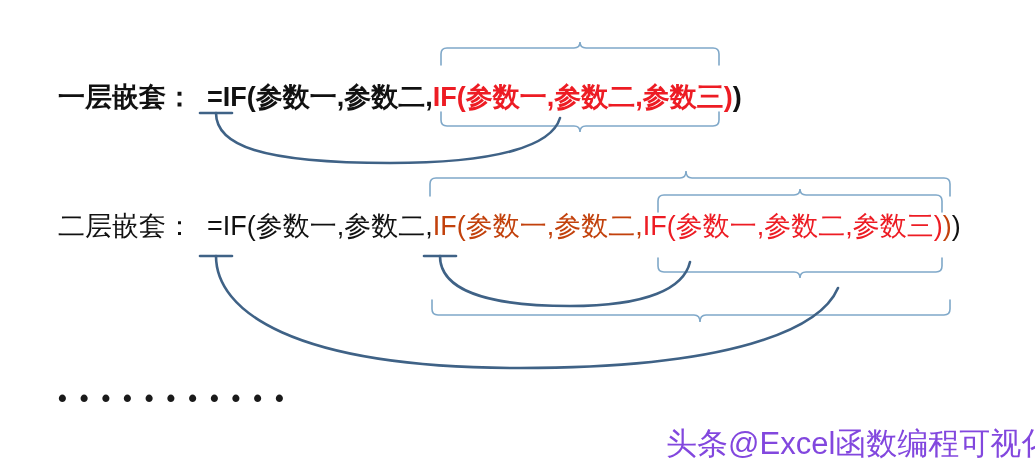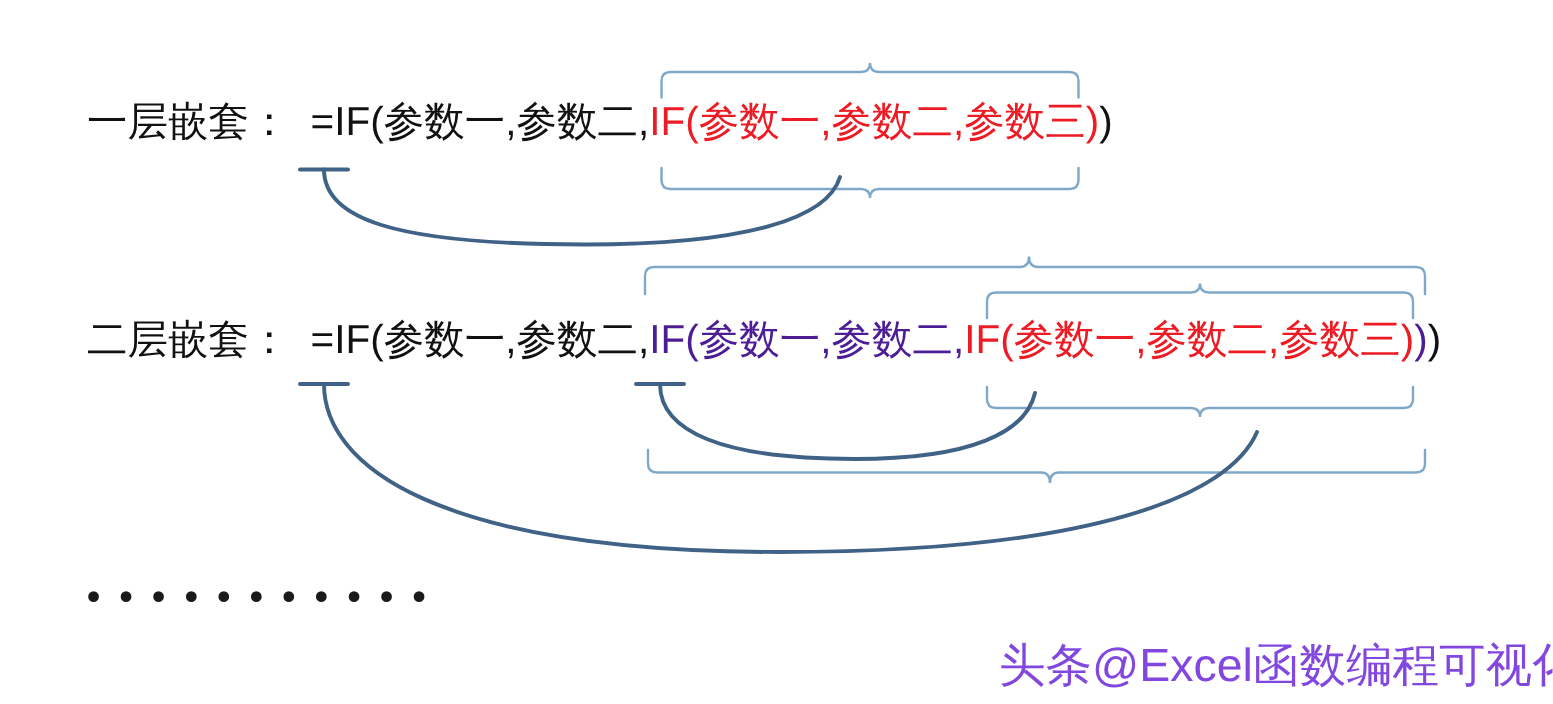--- a/index.html
+++ b/index.html
@@ -15,28 +15,28 @@
   
   .formula-row{
     position:absolute;
     white-space:nowrap;
     font-size:27px;
     line-height:1;
     color:#111111;
     font-weight:400;
     letter-spacing:0px;
   }
-  #row-1{left:58px;top:68px;}
+  #row-1{left:58px;top:84px;font-weight:bold;}
   #row-2{left:58px;top:213px;}
 
   .label{color:#111111;}
   .gap{display:inline-block;width:14px;}
   .seg-black{color:#111111;}
   .seg-red{color:#ED1C24;}
-  .seg-cyan{color:#4c1d95;}
+  .seg-cyan{color:#c2410c;}
 
   
   #dots{
     position:absolute;left:58px;top:386px;
     font-size:25px;line-height:1;color:#1a1a1a;
     letter-spacing:3px;font-weight:700;
   }
 
   
   #caption{

